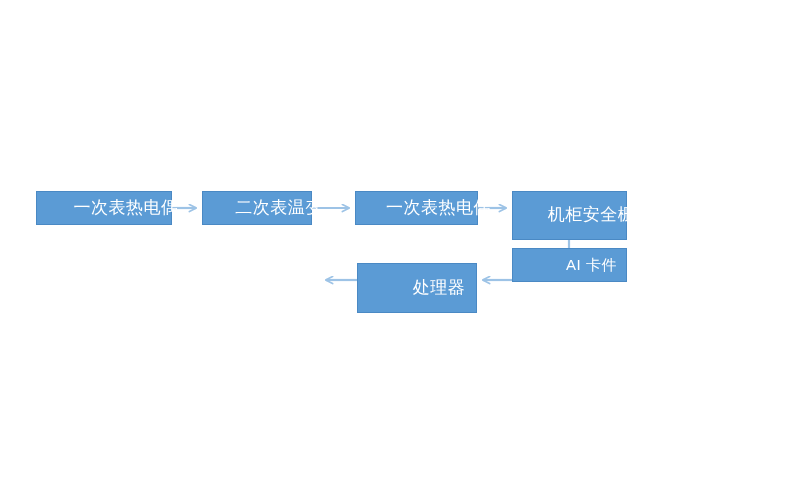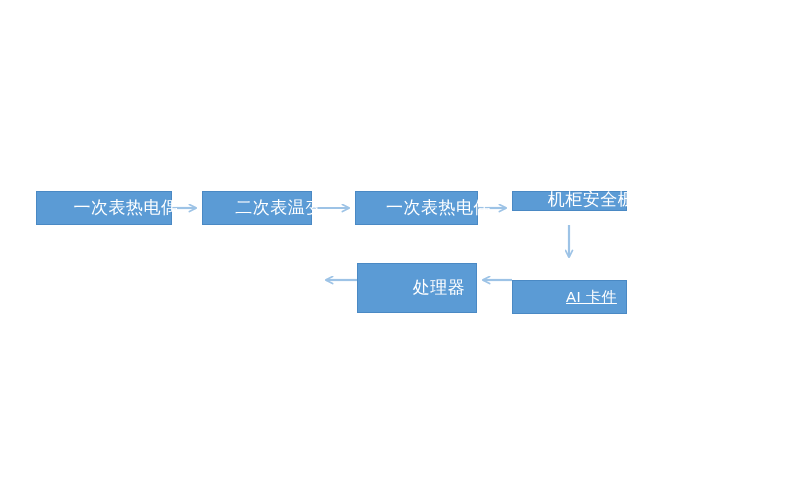--- a/index.html
+++ b/index.html
@@ -47,26 +47,26 @@
     margin-left: 44px;
   }
   .node-label.small {
     font-size: 15px;
   }
 
   
   #node-primary-thermocouple { left: 36px;  top: 191px; width: 136px; height: 34px; }
   #node-secondary-transmitter { left: 202px; top: 191px; width: 110px; height: 34px; }
   #node-junction-box        { left: 355px; top: 191px; width: 123px; height: 34px; }
-  #node-cabinet-safety-barrier { left: 512px; top: 191px; width: 115px; height: 20px; align-items: flex-end; }
+  #node-cabinet-safety-barrier { left: 512px; top: 191px; width: 115px; height: 49px; }
 
   
   #node-display-instrument  { left: 208px; top: 263px; width: 112px; height: 34px; }
   #node-processor           { left: 357px; top: 263px; width: 120px; height: 50px; }
-  #node-ai-card             { left: 512px; top: 280px; width: 115px; height: 34px; text-decoration: underline; }
+  #node-ai-card             { left: 512px; top: 248px; width: 115px; height: 34px; }
 </style>
 </head>
 <body>
 
 <div id="canvas">
 
   <svg id="flow-svg" viewBox="0 0 800 500" xmlns="http://www.w3.org/2000/svg">
     <defs>
       <marker id="arrow-right" markerWidth="9" markerHeight="9" refX="7.6" refY="4.5" orient="auto" markerUnits="userSpaceOnUse">
         <path d="M1,1 L8,4.5 L1,8" fill="none" stroke="#9DC3E6" stroke-width="1.7" stroke-linecap="round" stroke-linejoin="round"></path>

